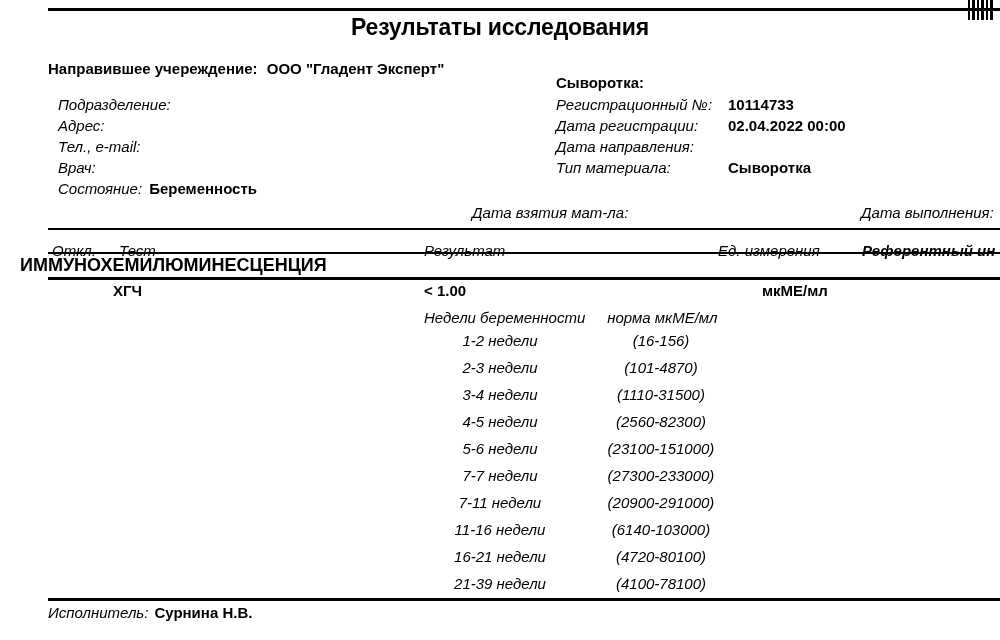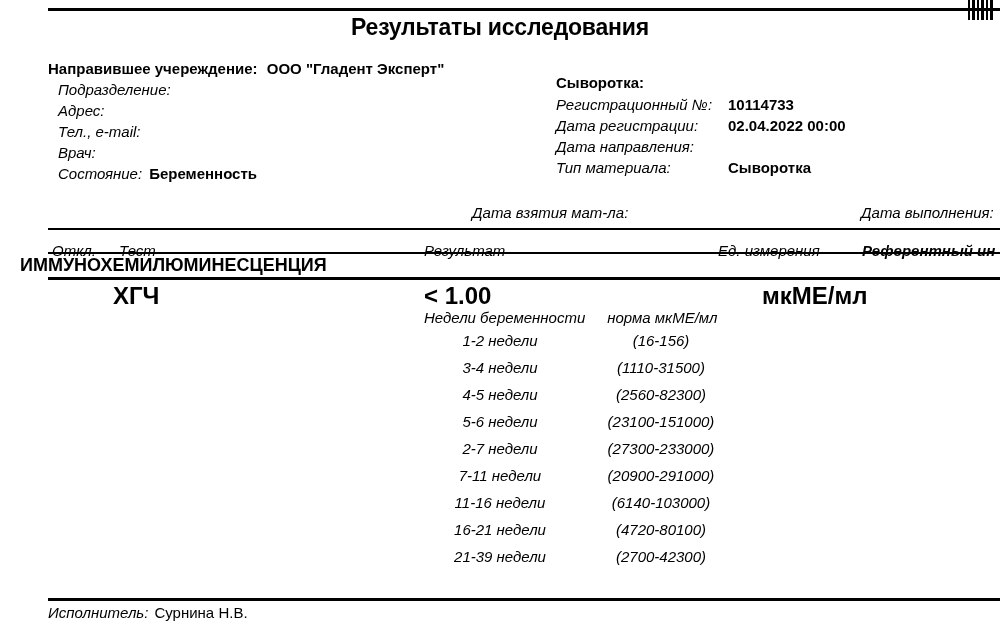--- a/index.html
+++ b/index.html
@@ -66,21 +66,21 @@
     top: 60px;
     left: 48px;
     font-size: 15px;
     font-weight: bold;
     white-space: nowrap;
   }
   .hdr-org .val { margin-left: 5px; }
 
   .col-left {
     position: absolute;
-    top: 81px;
+    top: 96px;
     left: 58px;
     width: 440px;
   }
   .col-right {
     position: absolute;
     top: 74px;
     left: 556px;
     width: 440px;
   }
 
@@ -166,21 +166,21 @@
     padding-left: 20px;
   }
 
   
   .result-row {
     position: absolute;
     top: 282px;
     left: 0;
     width: 1000px;
     height: 26px;
-    font-size: 24px;
+    font-size: 15px;
     font-weight: bold;
   }
   .result-row span { position: absolute; white-space: nowrap; }
   .res-test  { left: 113px; }
   .res-value { left: 424px; }
   .res-unit  { left: 762px; }
 
   
   .ref-head {
     position: absolute;
@@ -219,21 +219,21 @@
 
   
   .footer {
     position: absolute;
     top: 604px;
     left: 48px;
     font-size: 15px;
     white-space: nowrap;
   }
   .footer .k { font-style: italic; }
-  .footer .v { font-weight: normal; margin-left: 6px; }
+  .footer .v { font-weight: bold; margin-left: 6px; }
 </style>
 </head>
 <body>
 
 <div class="barcode">
   <i class="thin"></i>
     <i></i>
     <i class="thin"></i>
     <i></i>
     <i class="thin"></i>
@@ -323,49 +323,53 @@
 <div class="ref-head">
   <span>Недели беременности</span><span class="c2">норма мкМЕ/мл</span>
 </div>
 
 <div class="ref-list">
   <div class="ref-row">
     <span class="weeks">1-2  недели</span>
     <span class="range">(16-156)</span>
   </div>
   <div class="ref-row">
+    <span class="weeks">2-3  недели</span>
+    <span class="range">(101-4870)</span>
+  </div>
+  <div class="ref-row">
     <span class="weeks">3-4  недели</span>
     <span class="range">(1110-31500)</span>
   </div>
   <div class="ref-row">
     <span class="weeks">4-5  недели</span>
     <span class="range">(2560-82300)</span>
   </div>
   <div class="ref-row">
     <span class="weeks">5-6  недели</span>
     <span class="range">(23100-151000)</span>
   </div>
   <div class="ref-row">
-    <span class="weeks">2-7  недели</span>
+    <span class="weeks">7-7  недели</span>
     <span class="range">(27300-233000)</span>
   </div>
   <div class="ref-row">
     <span class="weeks">7-11  недели</span>
     <span class="range">(20900-291000)</span>
   </div>
   <div class="ref-row">
     <span class="weeks">11-16 недели</span>
     <span class="range">(6140-103000)</span>
   </div>
   <div class="ref-row">
     <span class="weeks">16-21 недели</span>
     <span class="range">(4720-80100)</span>
   </div>
   <div class="ref-row">
     <span class="weeks">21-39 недели</span>
-    <span class="range">(2700-42300)</span>
+    <span class="range">(4100-78100)</span>
   </div>
 </div>
 
 <div class="rule rule-bottom"></div>
 <div class="footer">
   <span class="k">Исполнитель:</span><span class="v">Сурнина Н.В.</span>
 </div>
 
 </body></html>

